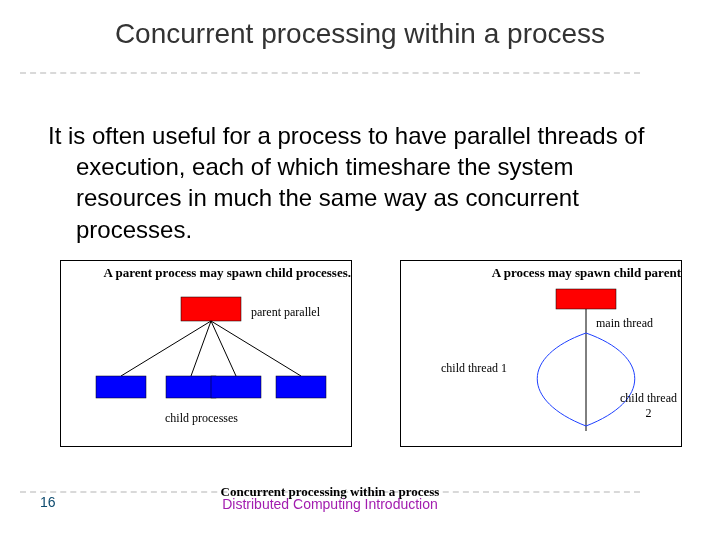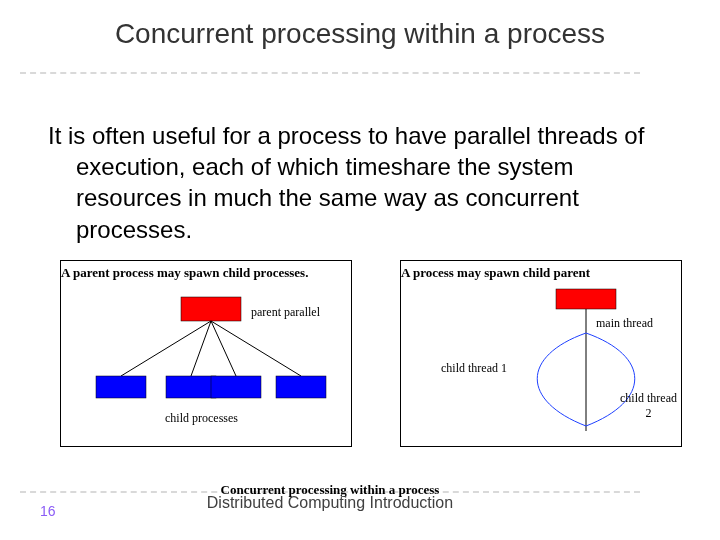--- a/index.html
+++ b/index.html
@@ -5,27 +5,27 @@
   html,body{margin:0;padding:0;width:720px;height:540px;font-family:Arial,Helvetica,sans-serif;background:#fff;color:#000}
   .slide{position:relative;width:660px;height:540px}
   .title-wrap{position:absolute;left:70px;top:18px;width:580px;text-align:center}
   h1{margin:0;font-size:28px;font-weight:400;color:#333}
   .divider-top{position:absolute;left:20px;right:20px;top:72px;border-top:2px dashed #d9d9d9}
   .body-text{position:absolute;left:48px;top:120px;width:610px;font-size:24px;line-height:1.3}
   .body-text .indent{display:block;padding-left:28px}
   .diagram{position:absolute;border:1px solid #000;background:#fff}
   .left-d{left:60px;top:260px;width:290px;height:185px}
   .right-d{left:400px;top:260px;width:280px;height:185px}
-  .d-title{position:absolute;left:0;top:4px;width:100%;text-align:left;font-family:"Times New Roman",serif;font-size:13px;font-weight:700}
+  .d-title{position:absolute;left:0;top:4px;width:100%;text-align:right;font-family:"Times New Roman",serif;font-size:13px;font-weight:700}
   .label{position:absolute;font-family:"Times New Roman",serif;font-size:12px;text-align:center}
   .divider-bottom{position:absolute;left:20px;right:20px;bottom:47px;border-top:2px dashed #d9d9d9}
-  .page-num{position:absolute;left:40px;bottom:21px;font-size:14px;color:#8b5cf6}
+  .page-num{position:absolute;left:40px;bottom:30px;font-size:14px;color:#0c4a6e}
   .footer-center{position:absolute;left:0;right:0;bottom:28px;text-align:center}
   .footer-sub{font-family:"Times New Roman",serif;font-size:13px;font-weight:700;color:#000}
-  .footer-main{font-size:16px;color:#404040;margin-top:-4px}
+  .footer-main{font-size:14px;color:#a21caf;margin-top:-4px}
   svg{position:absolute;left:0;top:0}
   rect.red{fill:#f00;stroke:#000;stroke-width:0.5}
   rect.blue{fill:#00f;stroke:#000;stroke-width:0.5}
   line.conn{stroke:#000;stroke-width:1}
   path.curve{stroke:#1e40ff;stroke-width:1;fill:none}
 </style>
 </head>
 <body>
 <div class="slide">
 

